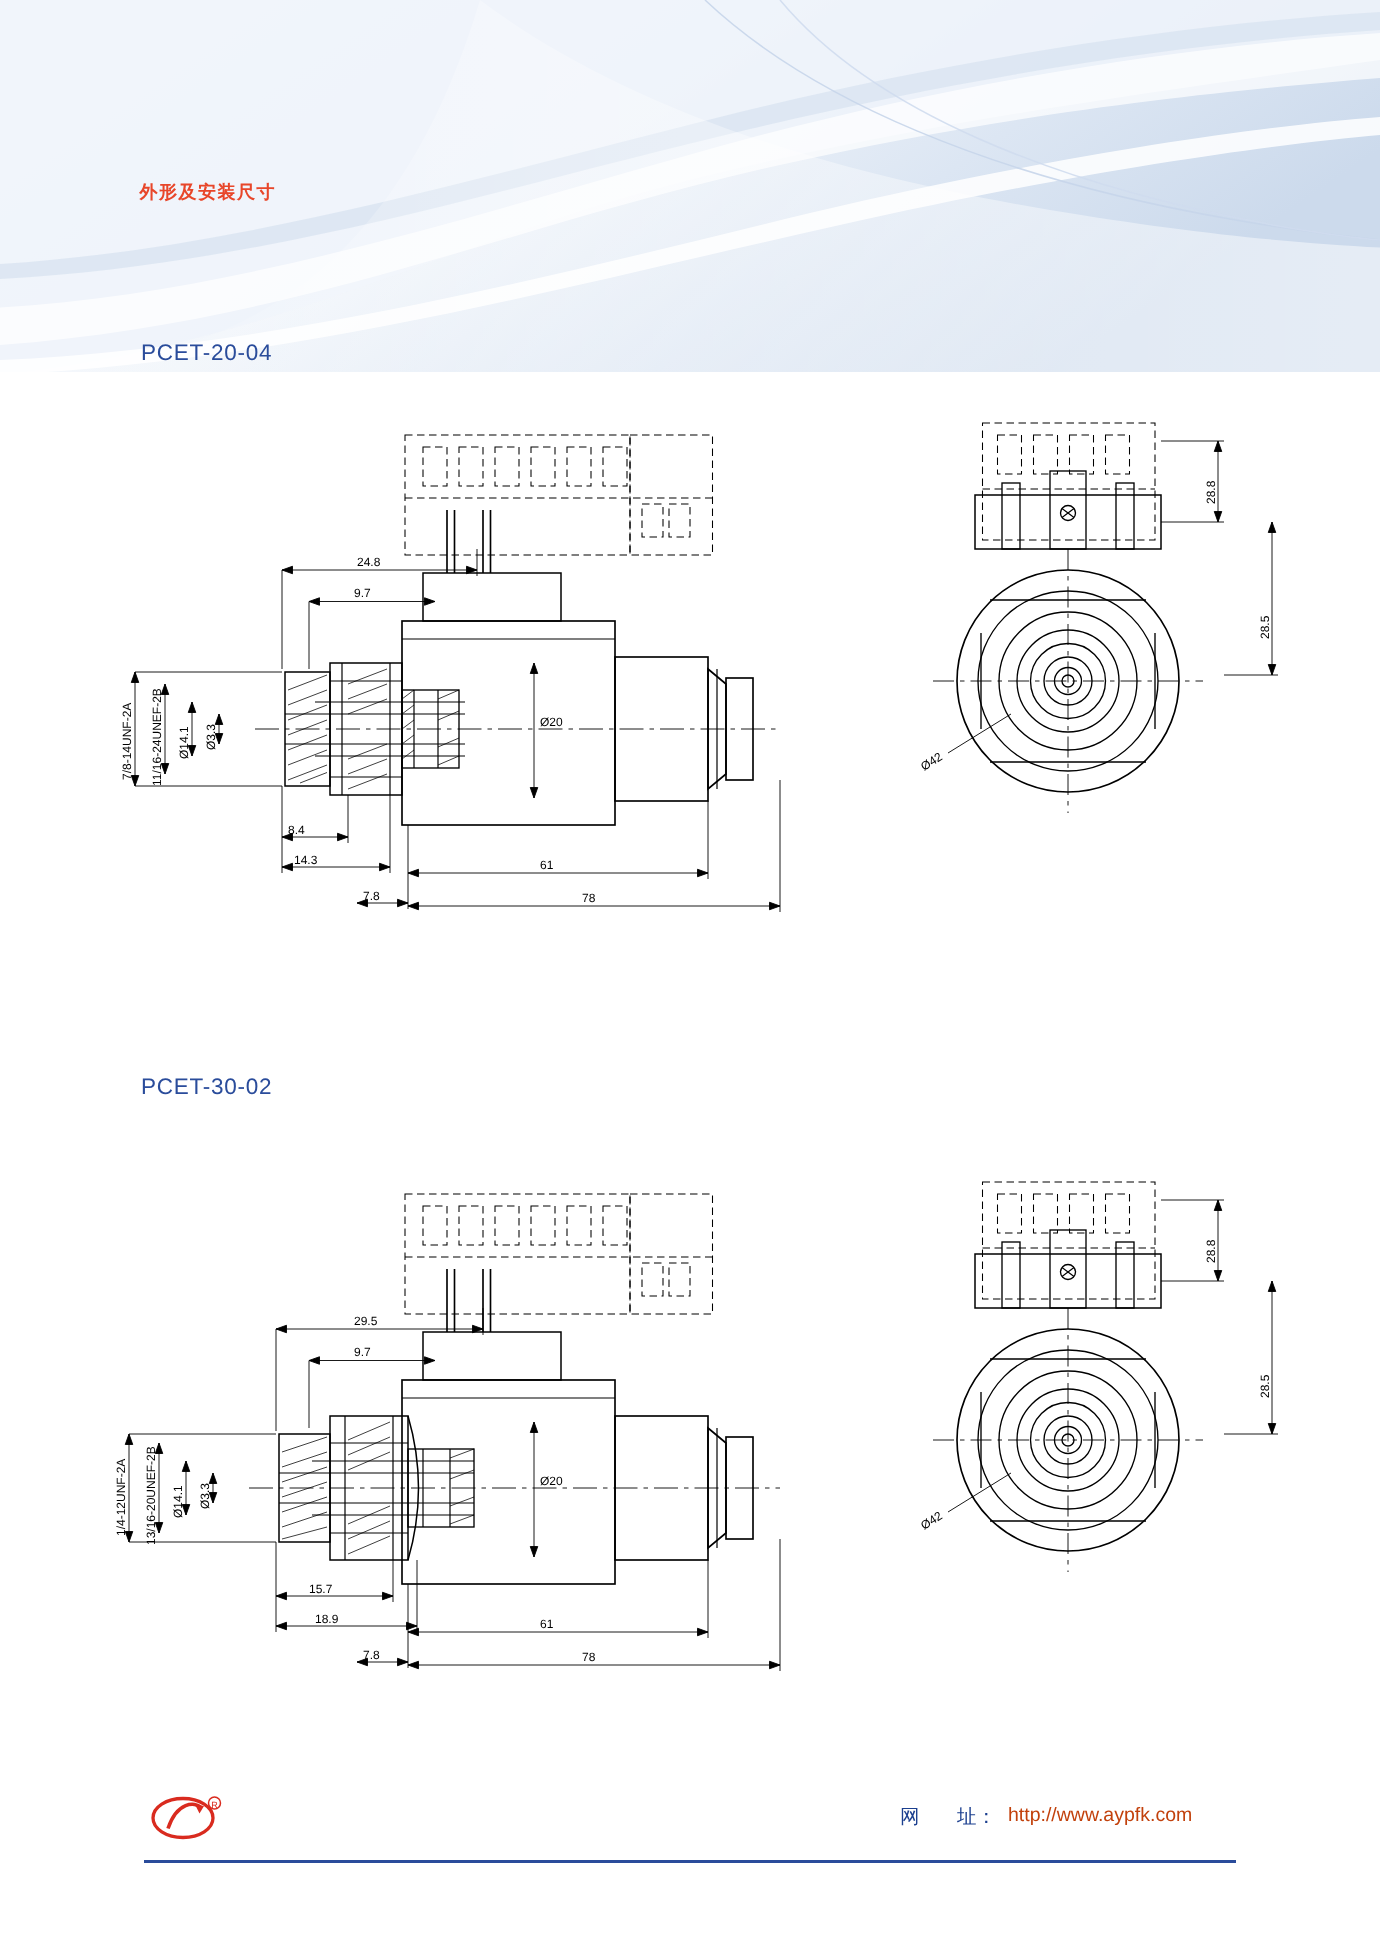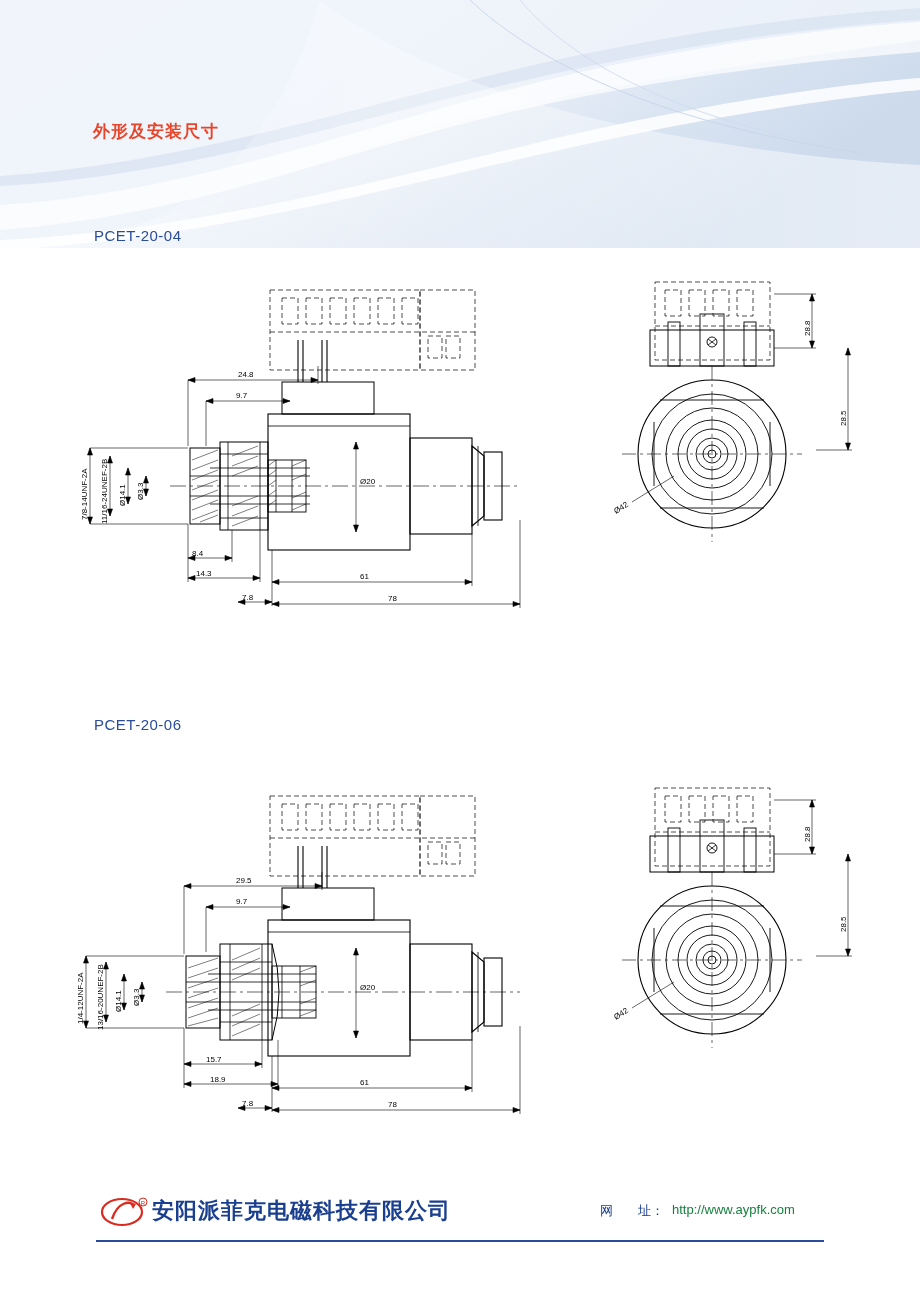--- a/index.html
+++ b/index.html
@@ -25,21 +25,21 @@
     position: absolute;
     left: 0; top: 0;
     width: 920px; height: 300px;
     overflow: hidden;
     pointer-events: none;
   }
   .section-title {
     position: absolute;
     left: 93px;
     top: 120px;
-    font-size: 17px;
+    font-size: 12px;
     color: #e8462a;
     font-weight: bold;
     letter-spacing: 1px;
   }
   .model-label {
     position: absolute;
     font-size: 15px;
     color: #2a4c9b;
     letter-spacing: 0.5px;
   }
@@ -87,21 +87,21 @@
     left: 638px;
     top: 1202px;
     font-size: 13px;
     color: #1b3f8f;
   }
   .web-url {
     position: absolute;
     left: 672px;
     top: 1202px;
     font-size: 13px;
-    color: #15803d;
+    color: #c2410c;
   }
   svg text {
     font-family: "Liberation Sans", sans-serif;
   }
 </style>
 </head>
 <body>
 
 <div class="page">
 
@@ -338,21 +338,21 @@
         </g>
       </g>
       <g fill="#000" font-size="8">
         <text transform="translate(750,66) rotate(-90)">28.8</text>
         <text transform="translate(786,156) rotate(-90)">28.5</text>
         <text transform="translate(556,244) rotate(-32)">Ø42</text>
       </g>
     </svg>
   </div>
 
-  <div class="model-label" id="model2">PCET-20-06</div>
+  <div class="model-label" id="model2">PCET-30-02</div>
 
   <div class="drawing" id="drawing2">
     <svg width="810" height="380" viewBox="0 0 810 380" xmlns="http://www.w3.org/2000/svg">
       <g stroke="#000" fill="none" stroke-width="0.8">
         <g stroke-dasharray="5,3" stroke-width="0.7">
           <rect x="210" y="20" width="150" height="80"></rect>
           <rect x="360" y="20" width="55" height="80"></rect>
           <rect x="222" y="28" width="16" height="26"></rect>
           <rect x="246" y="28" width="16" height="26"></rect>
           <rect x="270" y="28" width="16" height="26"></rect>
@@ -547,19 +547,18 @@
 
   <div class="logo">
     <svg width="48" height="40" viewBox="0 0 48 40" xmlns="http://www.w3.org/2000/svg">
       <ellipse cx="22" cy="20" rx="20" ry="13" fill="none" stroke="#d92b1f" stroke-width="2.2"></ellipse>
       <path d="M12,27 C18,9 30,9 34,13" fill="none" stroke="#d92b1f" stroke-width="2.4"></path>
       <path d="M30,11 L36,12 L33,17 Z" fill="#d92b1f"></path>
       <circle cx="43" cy="10" r="4" fill="none" stroke="#d92b1f" stroke-width="1"></circle>
       <text x="43" y="13" font-size="6" text-anchor="middle" fill="#d92b1f">R</text>
     </svg>
   </div>
-  <div class="company-name">安阳派菲克电磁科技有限公司</div>
   <div class="web-label">网</div>
   <div class="web-label2">址：</div>
   <div class="web-url">http://www.aypfk.com</div>
   <div class="footer-rule"></div>
 
 </div>
 
 </body></html>

